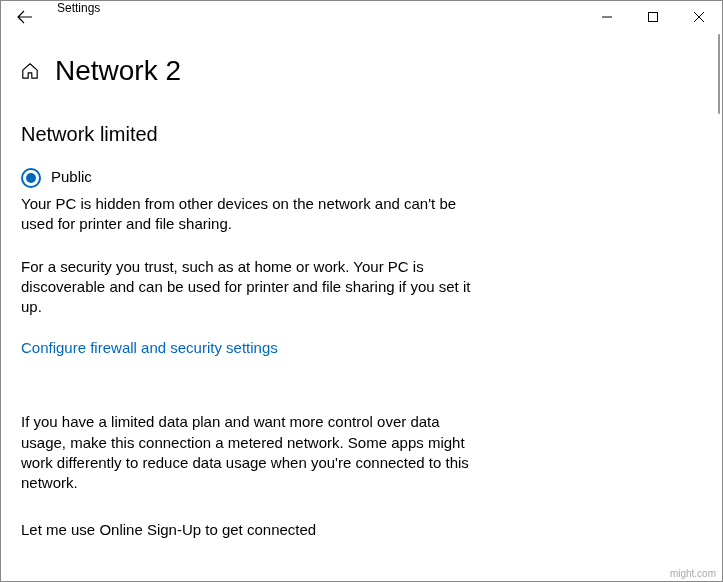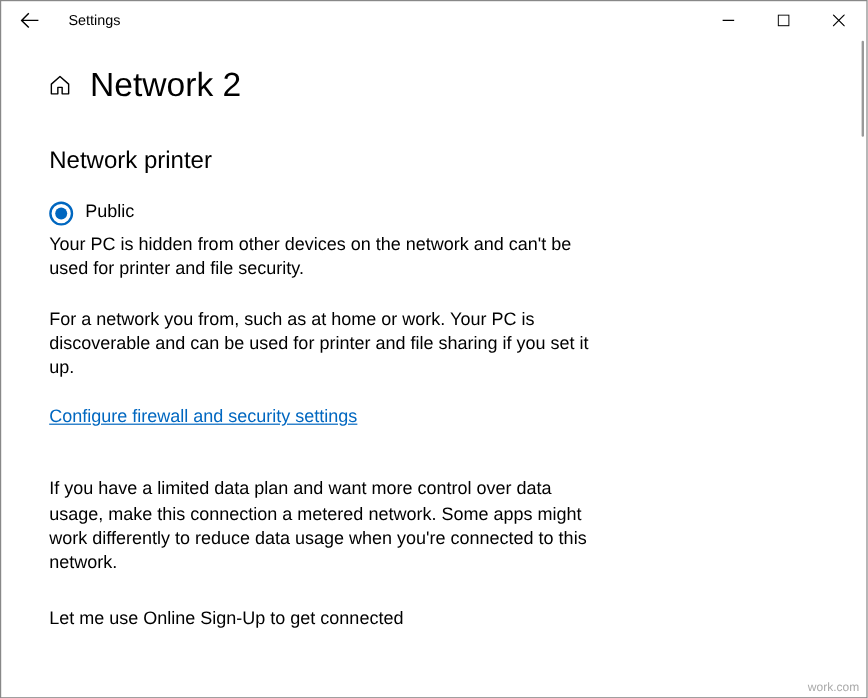--- a/index.html
+++ b/index.html
@@ -12,21 +12,20 @@
       width: 723px;
       height: 582px;
       background: #fff;
       border: 1px solid #888;
       position: relative;
       overflow: hidden;
     }
     .titlebar {
       height: 32px;
       display: flex;
-      align-items: center;
       padding-left: 8px;
     }
     .back-btn {
       width: 32px;
       height: 32px;
       display: flex;
       align-items: center;
       justify-content: center;
       cursor: pointer;
     }
@@ -41,21 +40,21 @@
     }
     .win-btn {
       width: 46px;
       height: 32px;
       display: flex;
       align-items: center;
       justify-content: center;
       cursor: pointer;
     }
     .content {
-      padding: 22px 24px 0 40px;
+      padding: 22px 24px 0 20px;
       height: calc(100% - 32px);
       overflow: hidden;
       position: relative;
     }
     .page-header {
       display: flex;
       align-items: center;
       gap: 16px;
       margin-bottom: 36px;
     }
@@ -109,22 +108,21 @@
       color: #000;
       line-height: 1.35;
       margin-bottom: 22px;
       max-width: 460px;
     }
     .link {
       color: #0067c0;
       font-size: 15px;
       cursor: pointer;
       display: inline-block;
-      margin-bottom: 42px;
-      text-decoration: underline;
+      margin-bottom: 56px;
     }
     .section2-desc {
       font-size: 15px;
       color: #000;
       line-height: 1.35;
       max-width: 455px;
       margin-bottom: 28px;
     }
     .cutoff-text {
       font-size: 15px;
@@ -186,37 +184,37 @@
 <div class="content">
   <div class="page-header">
     <span class="home-icon">
       <svg width="18" height="18" viewBox="0 0 20 20">
           <path d="M10 2 L2 9 L2 18 L8 18 L8 12 L12 12 L12 18 L18 18 L18 9 Z" stroke="#000" stroke-width="1.3" fill="none" stroke-linejoin="round"></path>
         </svg>
     </span>
     <h1 class="page-title">Network 2</h1>
   </div>
 
-  <h2 class="section-title">Network printer</h2>
+  <h2 class="section-title">Network limited</h2>
 
   <div class="radio-option">
     <span class="radio-circle selected">
       <span class="radio-dot"></span>
     </span>
     <span class="radio-label">Public</span>
   </div>
-  <p class="option-desc">Your PC is hidden from other devices on the network and can't be used for printer and file security.</p>
-
-  <p class="option-desc">For a network you from, such as at home or work. Your PC is discoverable and can be used for printer and file sharing if you set it up.</p>
+  <p class="option-desc">Your PC is hidden from other devices on the network and can't be used for printer and file sharing.</p>
+
+  <p class="option-desc">For a security you trust, such as at home or work. Your PC is discoverable and can be used for printer and file sharing if you set it up.</p>
 
   <a class="link">Configure firewall and security settings</a>
 
 
   <p class="section2-desc">If you have a limited data plan and want more control over data usage, make this connection a metered network. Some apps might work differently to reduce data usage when you're connected to this network.</p>
 
   <p class="cutoff-text">Let me use Online Sign-Up to get connected</p>
 </div>
 
 <div class="scrollbar-track">
   <div class="scrollbar-thumb"></div>
 </div>
 
-<div class="watermark">work.com</div>
+<div class="watermark">might.com</div>
 
 </body></html>

